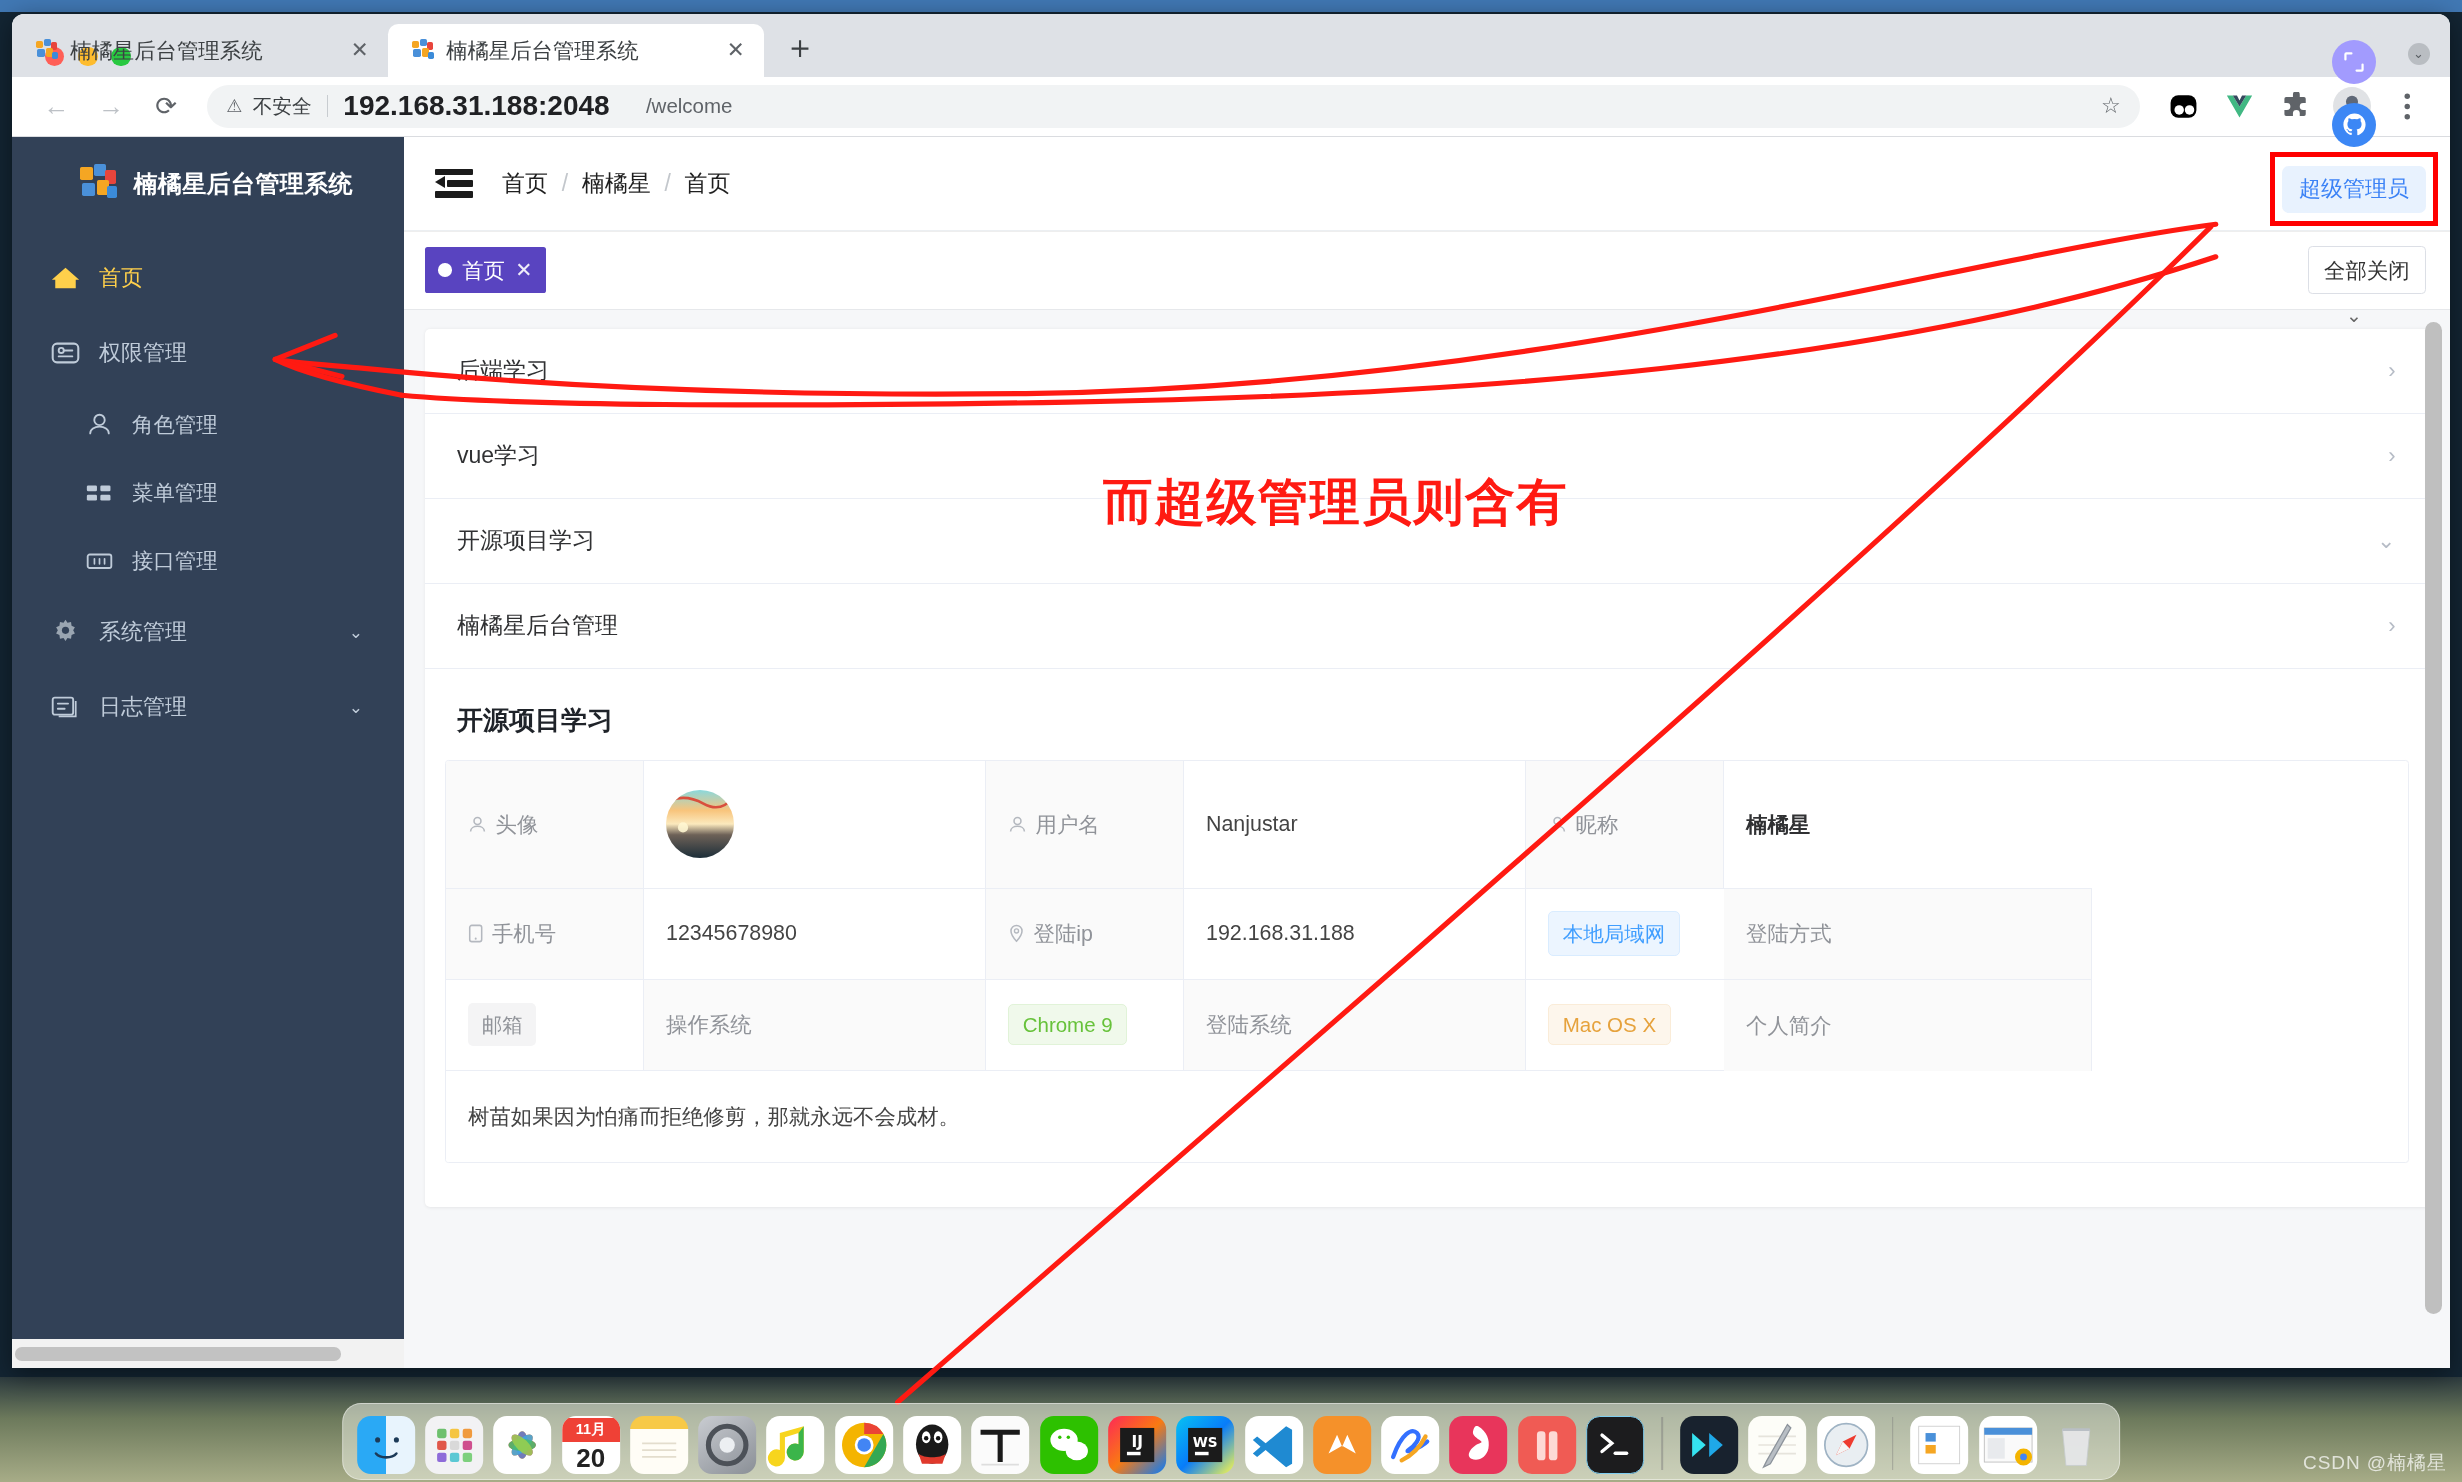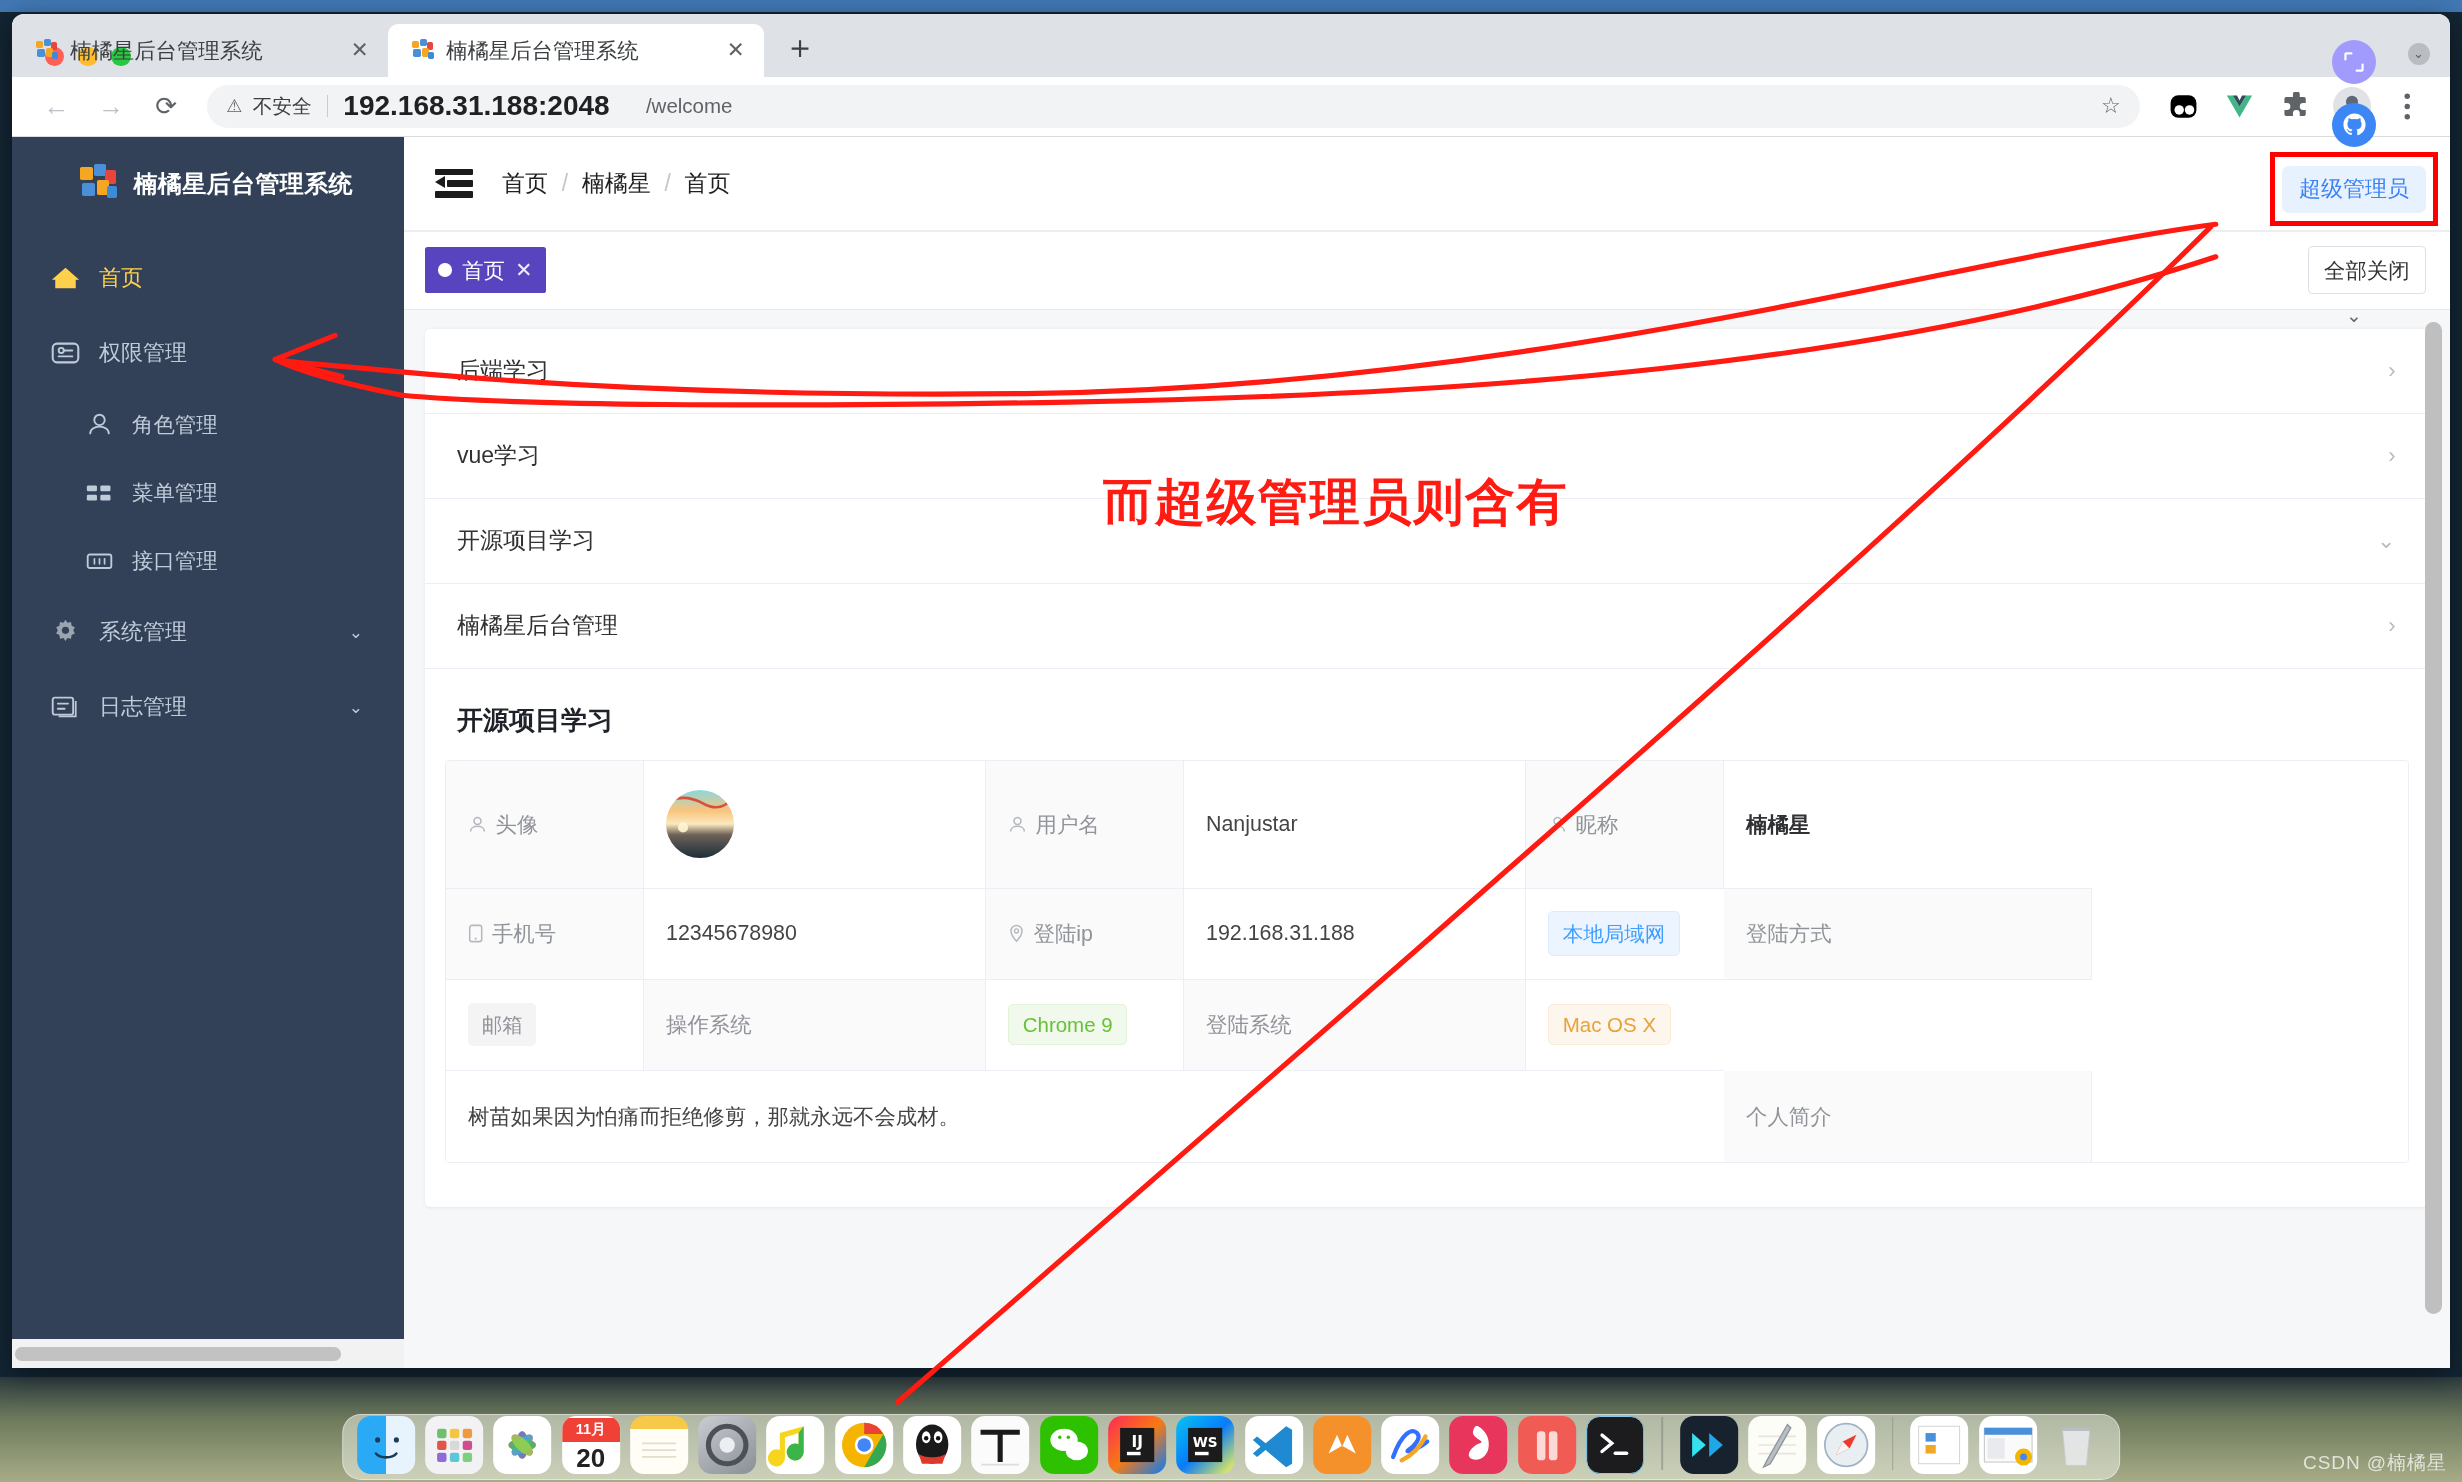--- a/index.html
+++ b/index.html
@@ -185,21 +185,21 @@
   #vscroll .thumb { position:absolute; top:0; width:17px; height:992px; background:#bfbfbf;
                     border-radius:8.5px; }
 
   
   #annotation { position:absolute; inset:0; pointer-events:none; }
   .anno-text { position:absolute; left:1103px; top:469px; color:#ff1a12; font-size:50px;
                font-weight:bold; letter-spacing:1.7px; white-space:nowrap; }
 
   
   #dock { position:absolute; left:50%; transform:translateX(-50%); bottom:3.4px;
-          height:66px; background:rgba(235,238,225,.55); border-radius:19px;
+          height:77px; background:rgba(235,238,225,.55); border-radius:19px;
           border:0.9px solid rgba(255,255,255,.45);
           display:flex; align-items:flex-end; gap:10.3px; padding:5.1px 13.7px; }
   .dock-ico { width:58px; height:58px; border-radius:13.7px; position:relative; overflow:hidden;
               flex:0 0 58px; font-size:29px; display:flex; align-items:center; justify-content:center;
               color:#fff; font-weight:bold; }
   .dock-sep { width:1.7px; height:53px; background:rgba(120,120,120,.45); margin:0 6.8px 3.4px 6.8px; }
   #watermark { position:absolute; right:15.4px; bottom:6.8px; color:rgba(255,255,255,.72);
                font-size:19px; letter-spacing:0.9px; }
 </style>
 </head>
@@ -574,22 +574,22 @@
             </div>
             <div class="cell lab">操作系统</div>
             <div class="cell val">
               <span class="pill pill-green">Chrome 9</span>
             </div>
             <div class="cell lab">登陆系统</div>
             <div class="cell val r-last">
               <span class="pill pill-orange">Mac OS X</span>
             </div>
 
+            <div class="cell lab b-last">个人简介</div>
             <div class="cell val span5 r-last b-last">树苗如果因为怕痛而拒绝修剪，那就永远不会成材。</div>
-            <div class="cell lab b-last">个人简介</div>
           </div>
         </div>
 
       </div>
 
       <div id="vscroll">
         <div class="thumb"></div>
       </div>
     </div>
   </div>

